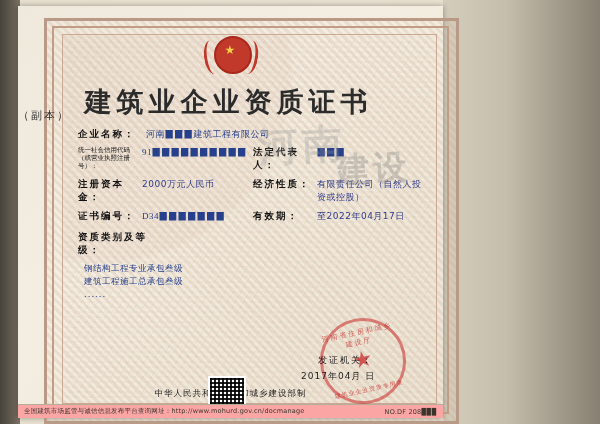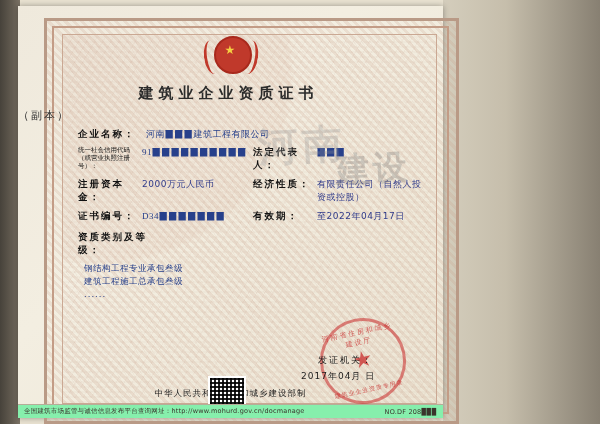--- a/index.html
+++ b/index.html
@@ -68,21 +68,21 @@
   }
   .emblem .wheat-l,.emblem .wheat-r{
     position:absolute;top:8px;width:14px;height:34px;
     border-left:3px solid #c0392b;border-radius:60% 0 0 60%;
   }
   .emblem .wheat-l{left:2px;transform:rotate(-8deg);}
   .emblem .wheat-r{right:2px;transform:scaleX(-1) rotate(-8deg);}
 
   .title{
     position:absolute;left:0;right:4px;top:78px;text-align:center;
-    font-size:15px;letter-spacing:5px;color:#2b2b2b;font-weight:bold;
+    font-size:27px;letter-spacing:5px;color:#2b2b2b;font-weight:bold;
     font-family:"DejaVu Sans","Liberation Sans",sans-serif;
   }
   .subtitle{
     position:absolute;left:0;right:0;top:102px;text-align:left;
     font-size:11px;letter-spacing:2px;color:#333;
   }
 
   
   .fields{position:absolute;left:60px;top:122px;width:350px;font-size:9.5px;color:#1d1d1d;}
   .row{display:flex;align-items:flex-start;margin-bottom:5px;min-height:12px;}
@@ -150,21 +150,21 @@
     position:absolute;left:190px;top:370px;width:34px;height:34px;
     background:
       repeating-linear-gradient(0deg,#222 0 2px,#fff 2px 4px),
       repeating-linear-gradient(90deg,#222 0 2px,#fff 2px 4px);
     background-blend-mode:multiply;
     border:2px solid #fff;
   }
   
   .footer{
     position:absolute;left:18px;bottom:6px;width:425px;height:14px;
-    background:#86efac;border-top:1px solid #b6ad99;
+    background:#fca5a5;border-top:1px solid #b6ad99;
     font-size:6.5px;color:#3a352c;display:flex;align-items:center;
     justify-content:space-between;padding:0 6px;box-sizing:border-box;
     letter-spacing:.2px;
   }
   .footer .no{white-space:nowrap;}
 </style>
 </head>
 <body>
 
 <div class="page">

